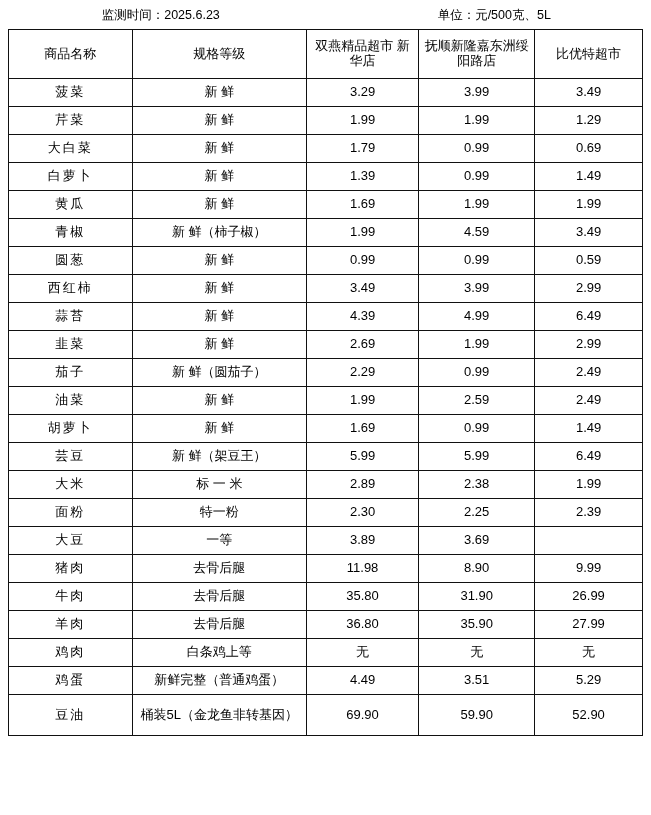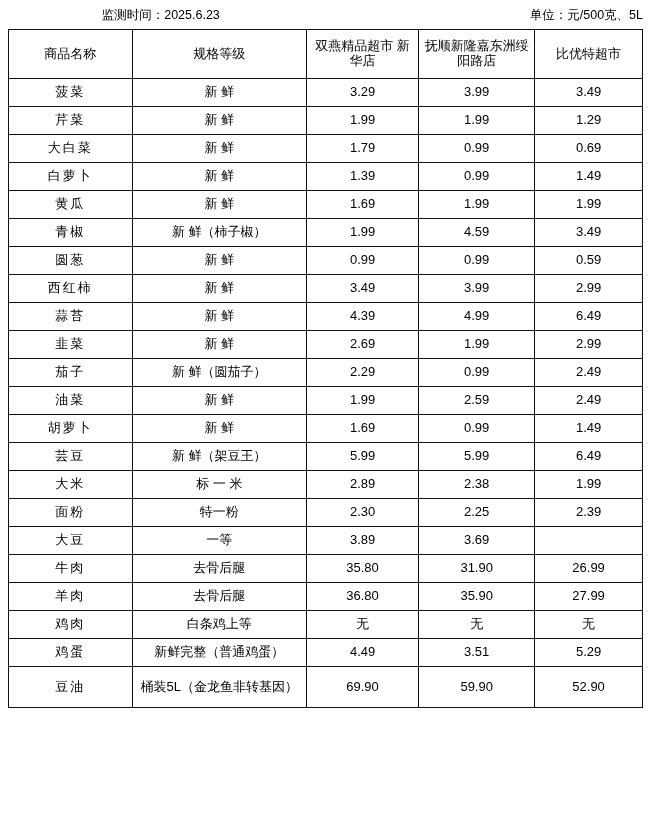--- a/index.html
+++ b/index.html
@@ -36,21 +36,21 @@
     font-size: 12.5px;
     padding: 1px 0 5px 0;
   }
   .subheader .left {
     width: 50%;
     text-align: center;
     padding-left: 4px;
   }
   .subheader .right {
     width: 50%;
-    text-align: right;
+    text-align: center;
     padding-left: 36px;
   }
   table.price {
     width: 100%;
     border-collapse: collapse;
     table-layout: fixed;
     font-size: 13px;
   }
   table.price th, table.price td {
     border: 1px solid #111111;
@@ -227,20 +227,27 @@
           <td class="val">2.39</td>
         </tr>
         <tr>
           <td class="name">大豆</td>
           <td class="spec">一等</td>
           <td class="val">3.89</td>
           <td class="val">3.69</td>
           <td class="val"></td>
         </tr>
         <tr>
+          <td class="name">猪肉</td>
+          <td class="spec">去骨后腿</td>
+          <td class="val">11.98</td>
+          <td class="val">8.90</td>
+          <td class="val">9.99</td>
+        </tr>
+        <tr>
           <td class="name">牛肉</td>
           <td class="spec">去骨后腿</td>
           <td class="val">35.80</td>
           <td class="val">31.90</td>
           <td class="val">26.99</td>
         </tr>
         <tr>
           <td class="name">羊肉</td>
           <td class="spec">去骨后腿</td>
           <td class="val">36.80</td>

